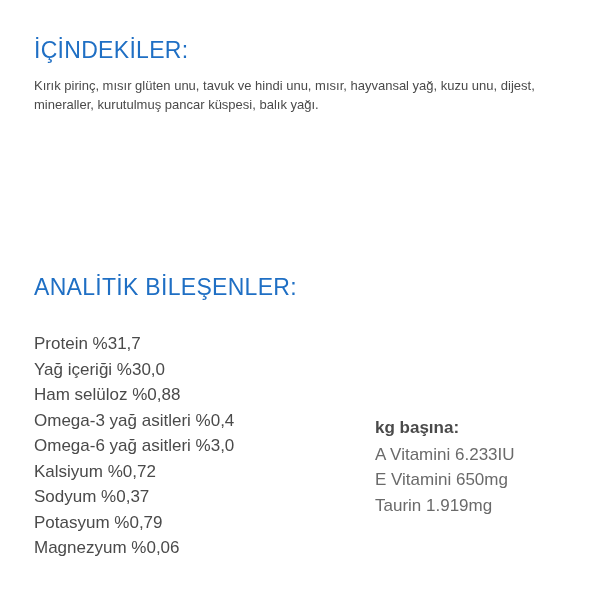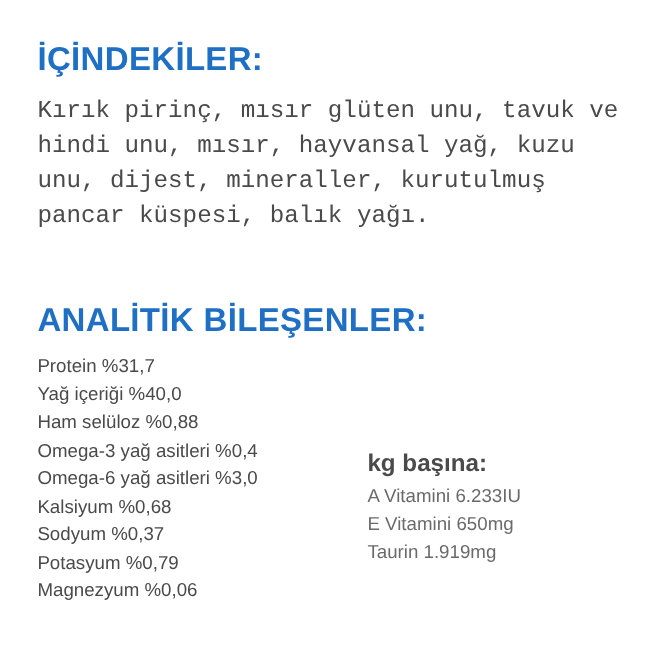--- a/index.html
+++ b/index.html
@@ -16,70 +16,70 @@
   }
   .page {
     position: relative;
     width: 600px;
     height: 600px;
     box-sizing: border-box;
     padding: 30px 34px;
   }
   .section-title {
     color: #1f6fc4;
-    font-size: 30px;
-    font-weight: bold;
+    font-size: 23px;
+    font-weight: normal;
     letter-spacing: 0.3px;
     margin: 0 0 14px 0;
     line-height: 1.1;
   }
   .ingredients-block {
     margin-top: 8px;
   }
   .ingredients-text {
-    font-size: 22px;
+    font-size: 13px;
     line-height: 1.45;
     color: #4a4a4a;
     max-width: 530px;
     margin: 0;
-    font-family: Liberation Mono, monospace;
   }
   .analytic-block {
     position: absolute;
     left: 34px;
     top: 275px;
     width: 540px;
   }
   .analytic-title {
-    margin-bottom: 12px;
+    margin-bottom: 31px;
   }
   .columns {
     position: relative;
     display: flex;
     align-items: flex-start;
+    gap: 41px;
   }
   .col-left {
     width: 300px;
     flex: 0 0 300px;
   }
   .col-right {
     flex: 1 1 auto;
     padding-top: 84px;
   }
   .item {
     font-size: 17px;
     line-height: 1.5;
     color: #4a4a4a;
     white-space: nowrap;
   }
   .col-right .item {
     color: #6a6a6a;
   }
   .right-heading {
-    font-size: 22px;
+    font-size: 17px;
     line-height: 1.5;
     font-weight: bold;
     color: #4a4a4a;
     margin-bottom: 1px;
     white-space: nowrap;
   }
 </style>
 </head>
 <body>
 
@@ -90,25 +90,25 @@
     <p class="ingredients-text">Kırık pirinç, mısır glüten unu, tavuk ve hindi unu, mısır, hayvansal yağ, kuzu unu, dijest, mineraller, kurutulmuş pancar küspesi, balık yağı.</p>
   </div>
 
   <div class="analytic-block">
     <h2 class="section-title analytic-title">ANALİTİK BİLEŞENLER:</h2>
 
     <div class="columns">
 
       <div class="col-left">
         <div class="item">Protein %31,7</div>
-        <div class="item">Yağ içeriği %40,0</div>
+        <div class="item">Yağ içeriği %30,0</div>
         <div class="item">Ham selüloz %0,88</div>
         <div class="item">Omega-3 yağ asitleri %0,4</div>
         <div class="item">Omega-6 yağ asitleri %3,0</div>
-        <div class="item">Kalsiyum %0,68</div>
+        <div class="item">Kalsiyum %0,72</div>
         <div class="item">Sodyum %0,37</div>
         <div class="item">Potasyum %0,79</div>
         <div class="item">Magnezyum %0,06</div>
       </div>
 
       <div class="col-right">
         <div class="right-heading">kg başına:</div>
         <div class="item">A Vitamini 6.233IU</div>
         <div class="item">E Vitamini 650mg</div>
         <div class="item">Taurin 1.919mg</div>

